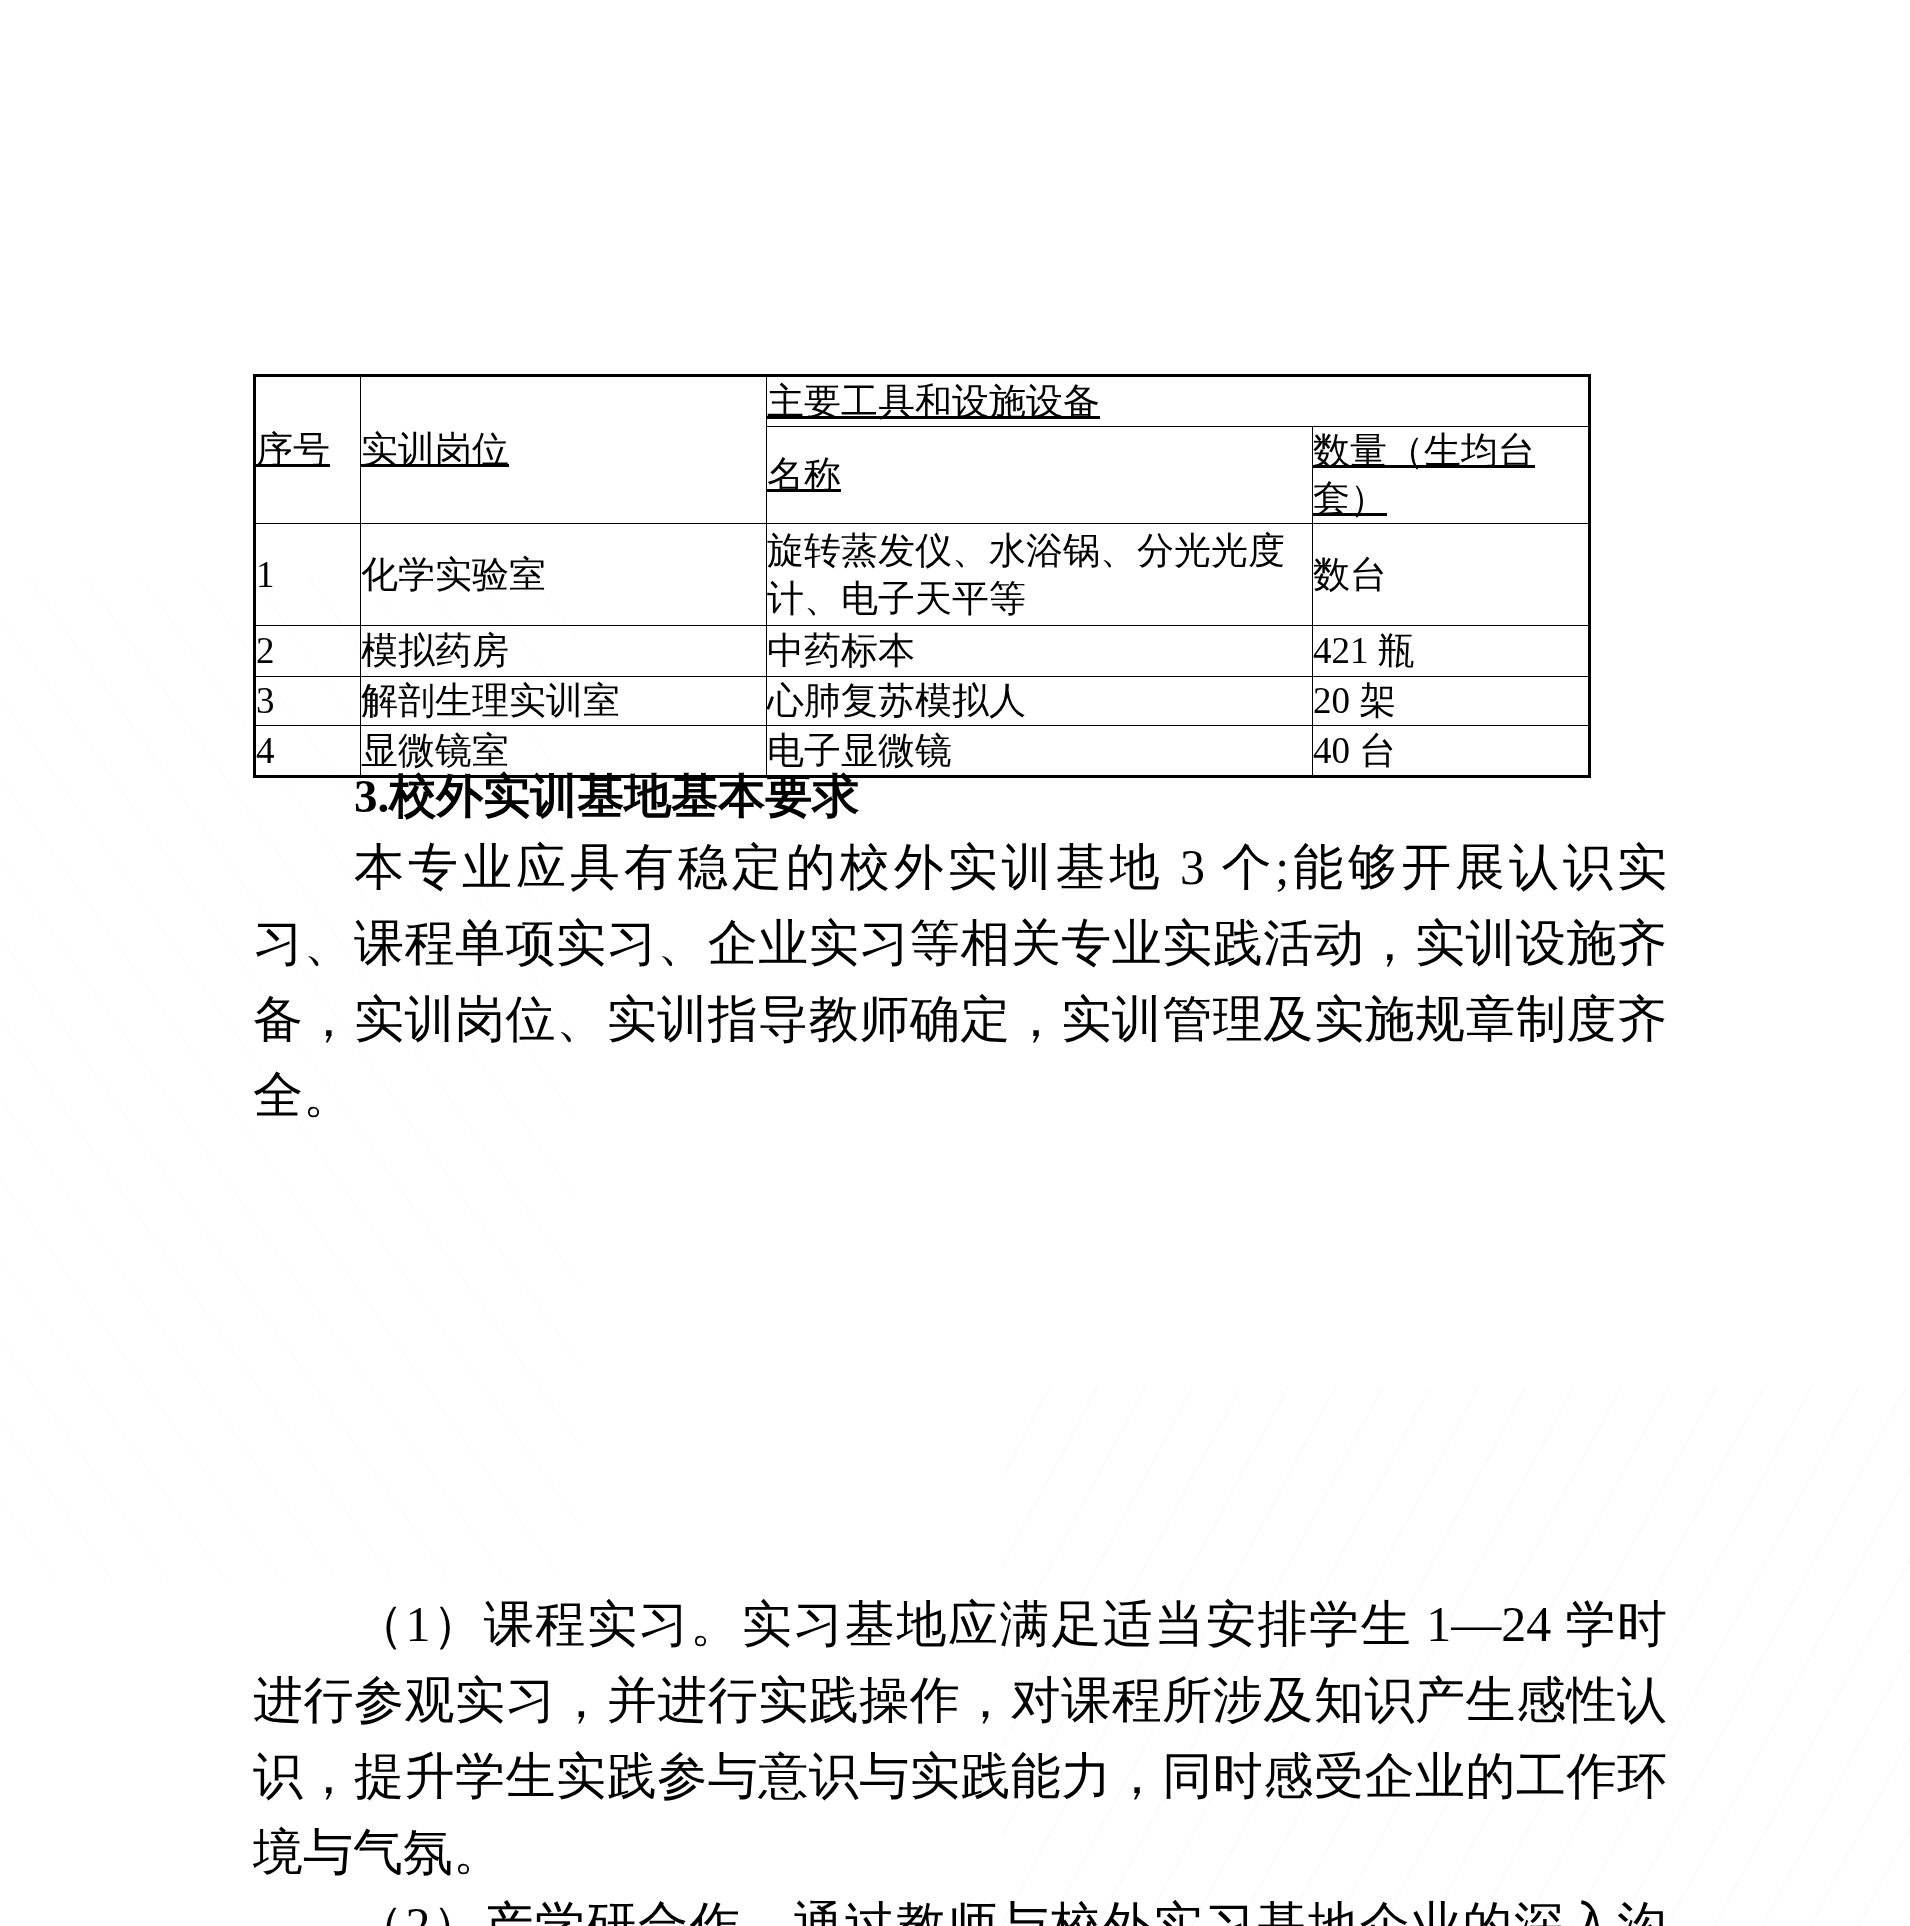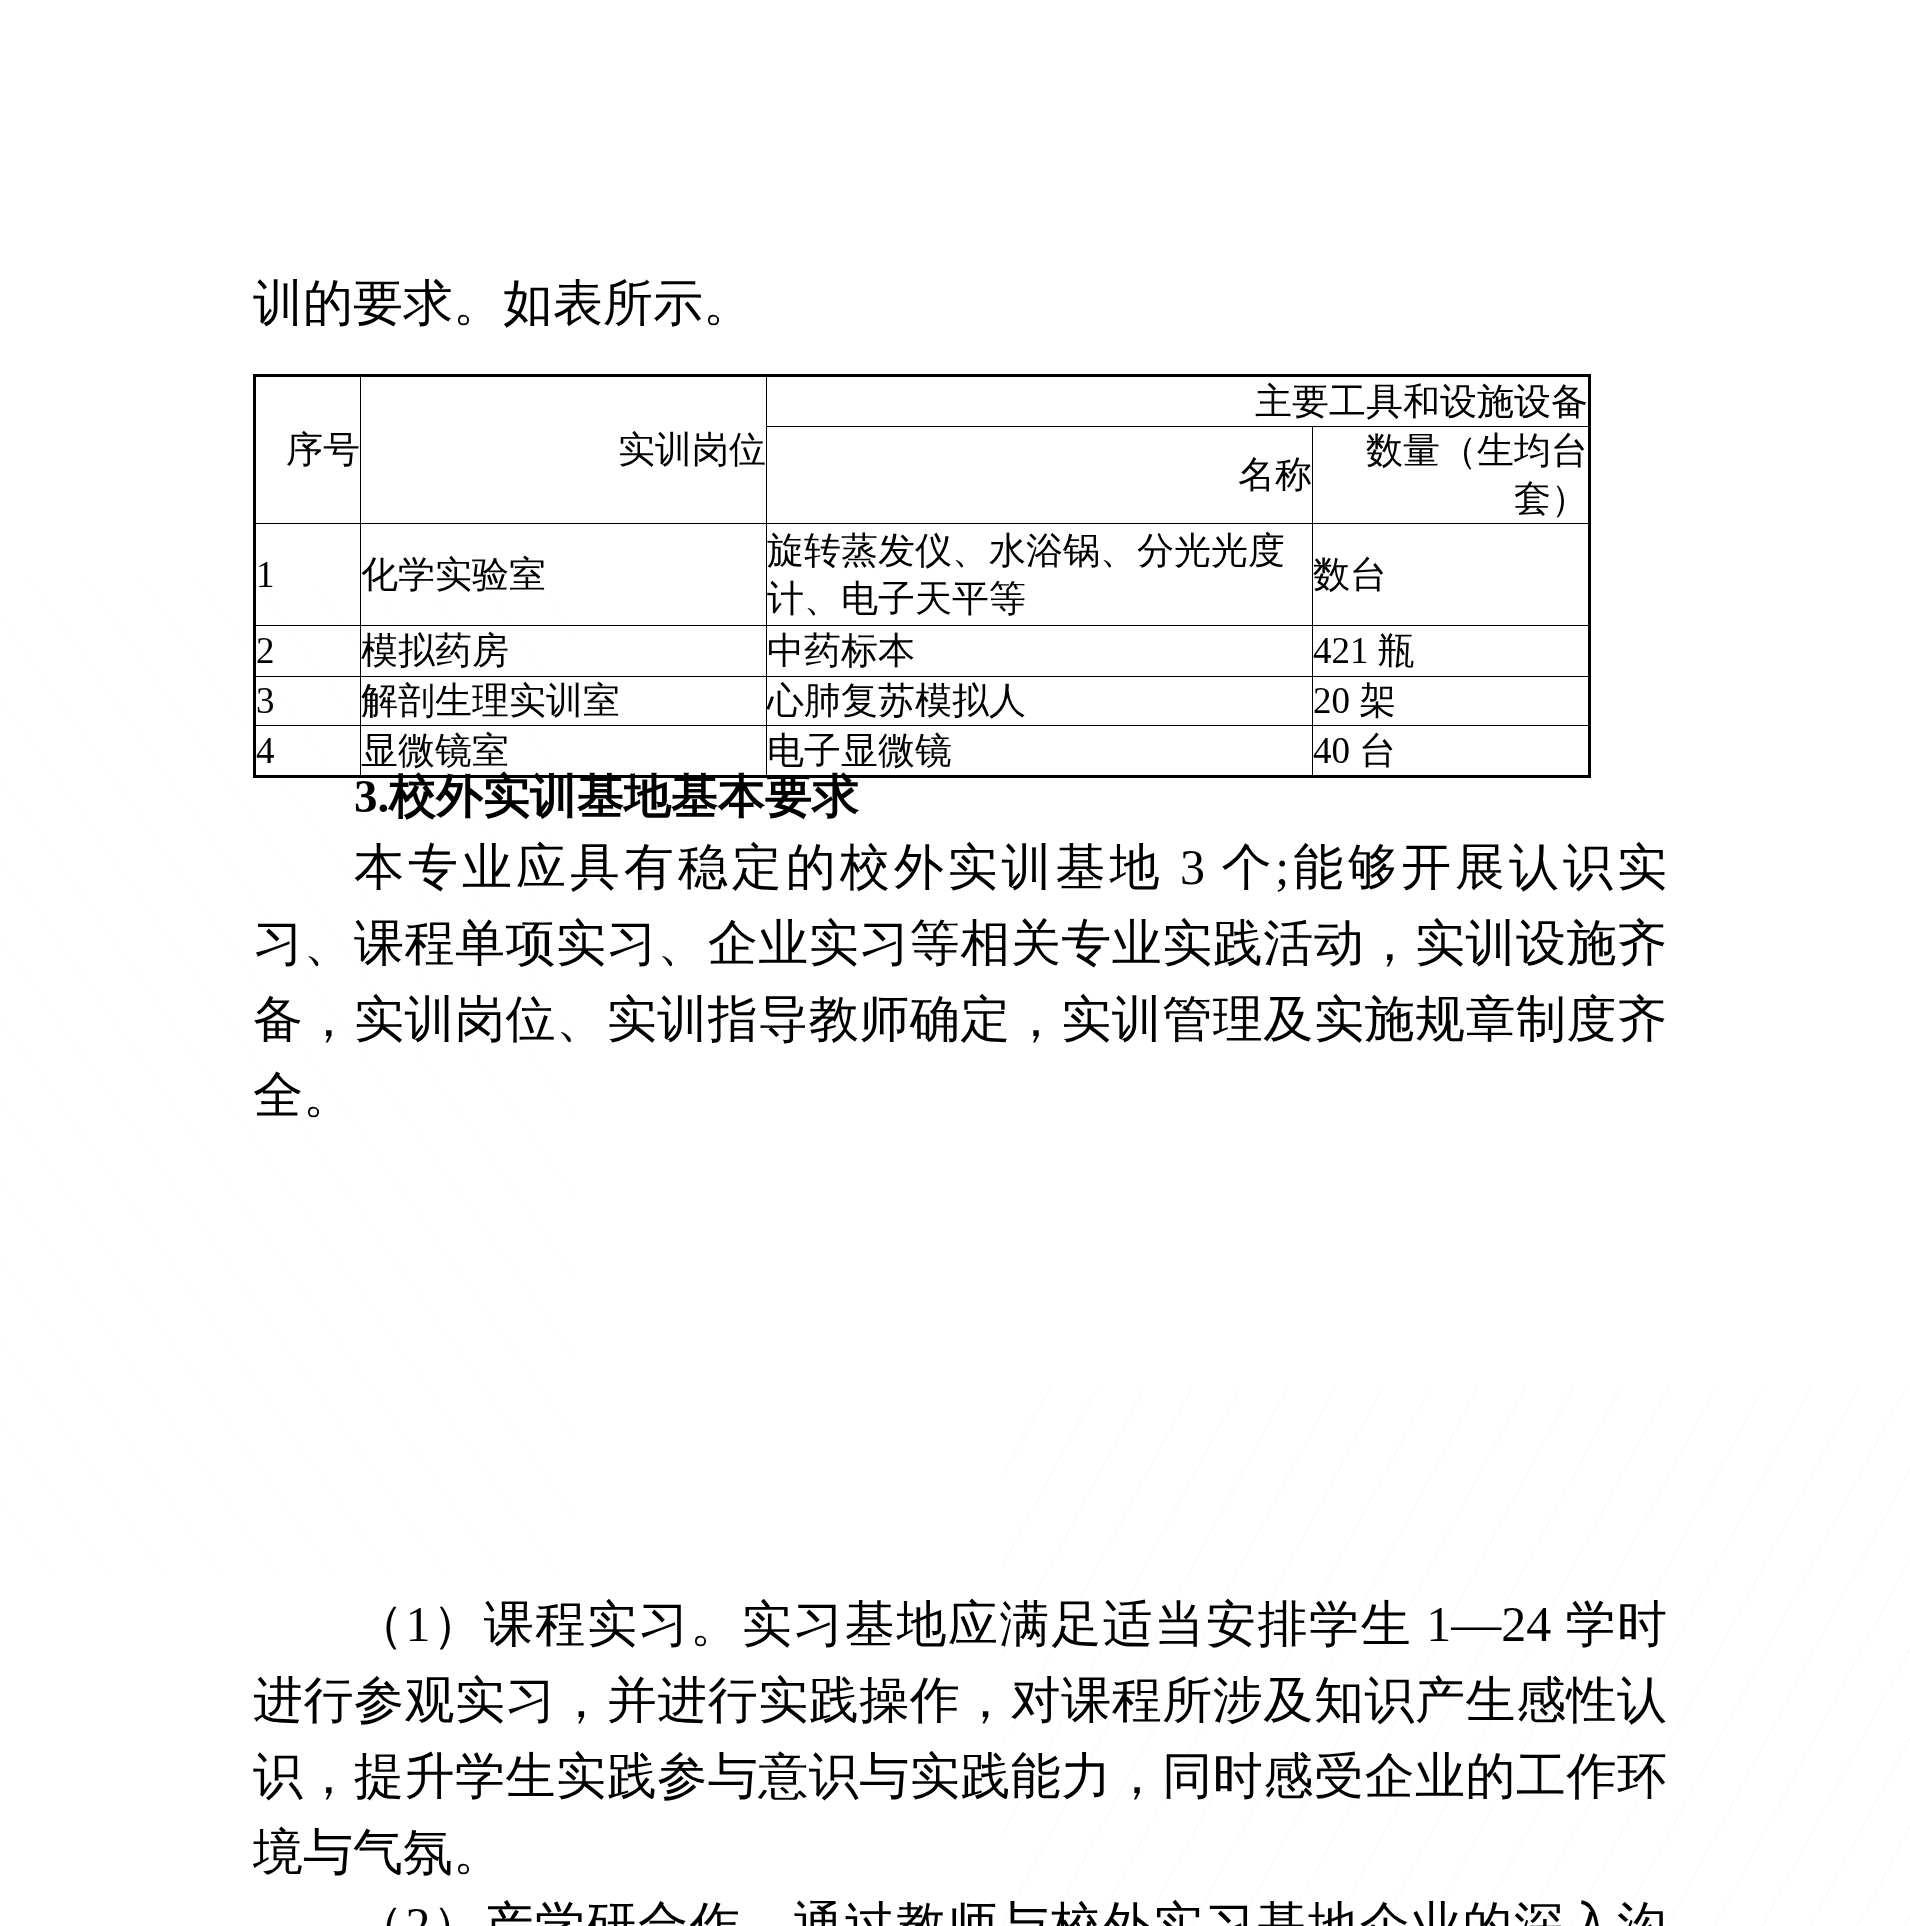--- a/index.html
+++ b/index.html
@@ -68,42 +68,41 @@
   }
   .doc-table th, .doc-table td {
     border: 1.5px solid #000;
     font-weight: normal;
     font-size: 37px;
     line-height: 48px;
     padding: 0;
     vertical-align: middle;
     overflow: hidden;
   }
-  .doc-table th { text-align: right; }
+  .doc-table th { text-align: left; text-decoration: underline; }
   .th-qty { font-size: 34px; }
   .row-head1 { height: 51px; }
   .row-head2 { height: 55px; padding-left: 9px; }
   .row-b1 { height: 102px; }
   .row-b2 { height: 51px; }
   .row-b3 { height: 49px; }
   .row-b4 { height: 51px; }
   .cell-seq  { padding-left: 20px; }
   .cell-room { padding-left: 13px; }
   .cell-name { padding-left: 13px; padding-right: 7.7px; margin-left: 15px; }
   .cell-qty  { padding-left: 17px; margin-left: 19px; }
 </style>
 </head>
 <body>
 
 <div class="page">
 
   <div class="wm wm-diag-topleft"></div>
   <div class="wm wm-diag-mid"></div>
 
-  <div class="tline intro-line">训的要求。如表所示。</div>
 
   <table class="doc-table">
     <colgroup>
       <col style="width:106px">
       <col style="width:406px">
       <col style="width:546px">
       <col style="width:277px">
     </colgroup>
     <tbody>
         <tr class="row-head1">

